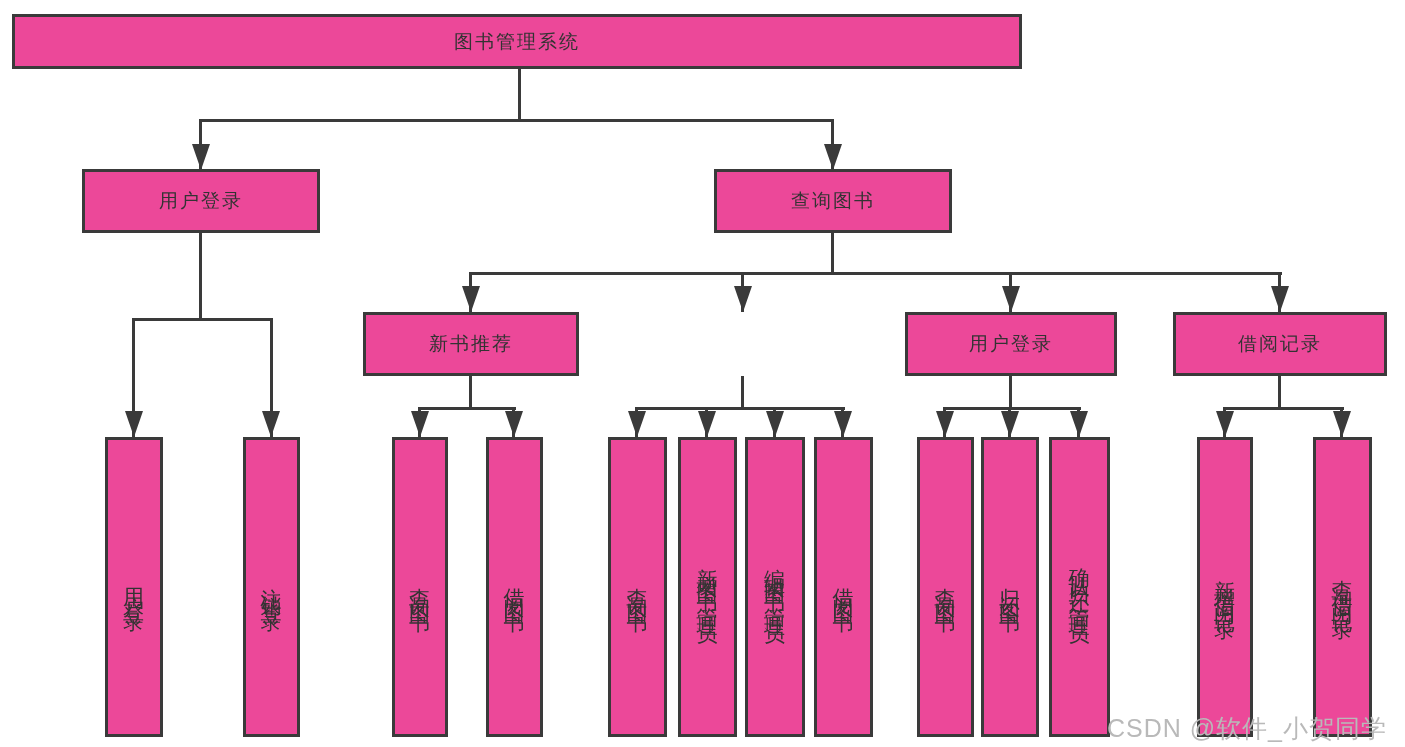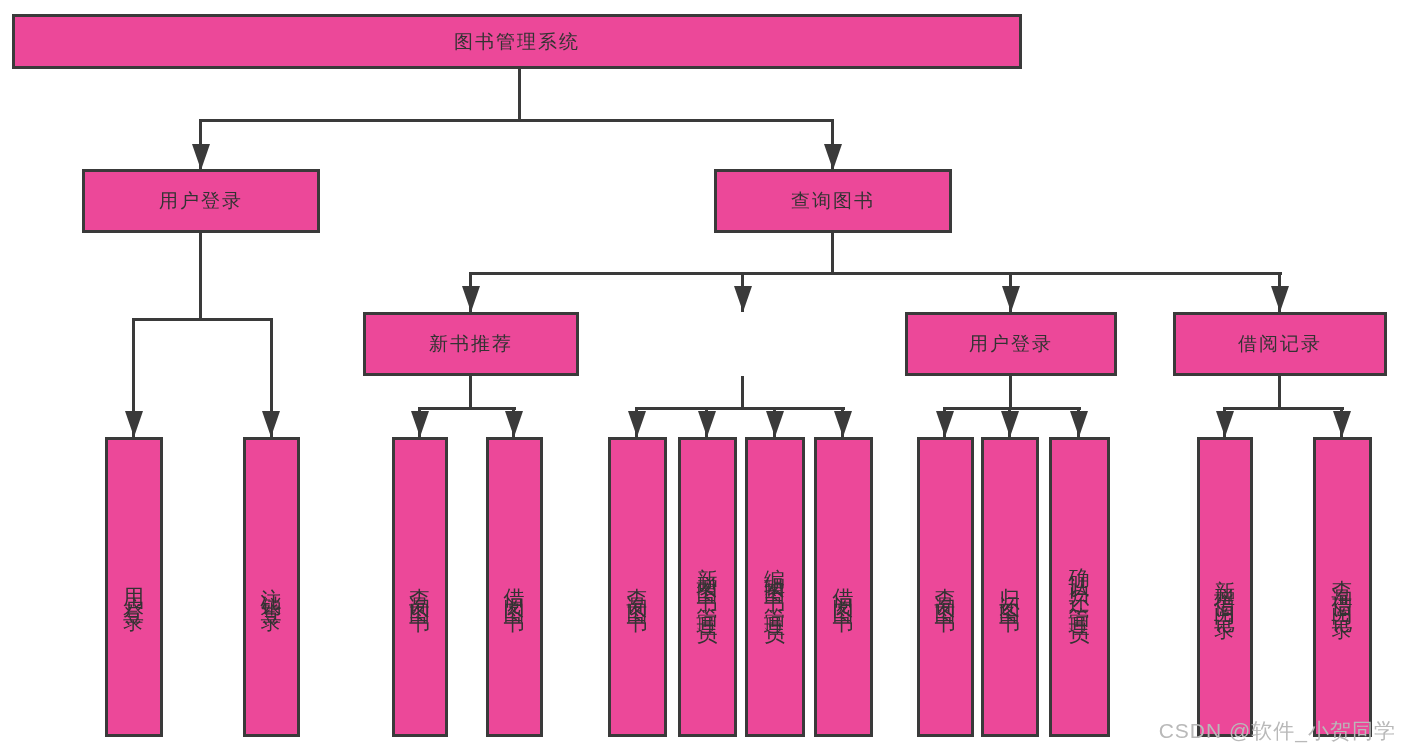--- a/index.html
+++ b/index.html
@@ -36,22 +36,22 @@
   .vl{position:absolute;width:3px;background:var(--line);}
   .hl{position:absolute;height:3px;background:var(--line);}
   .arw{
     position:absolute;width:0;height:0;
     border-left:9px solid transparent;
     border-right:9px solid transparent;
     border-top:26px solid var(--line);
   }
   .watermark{
     position:absolute;
-    right:9px;bottom:2px;
-    font-size:21px;
+    right:18px;bottom:2px;
+    font-size:25px;
     color:var(--watermark);
     letter-spacing:1px;
     z-index:5;
     white-space:nowrap;
   }
 </style>
 </head>
 <body>
 
 <div class="canvas">

